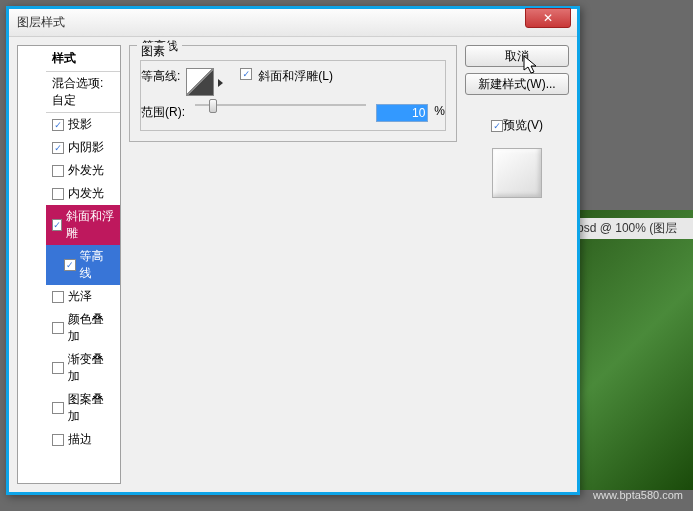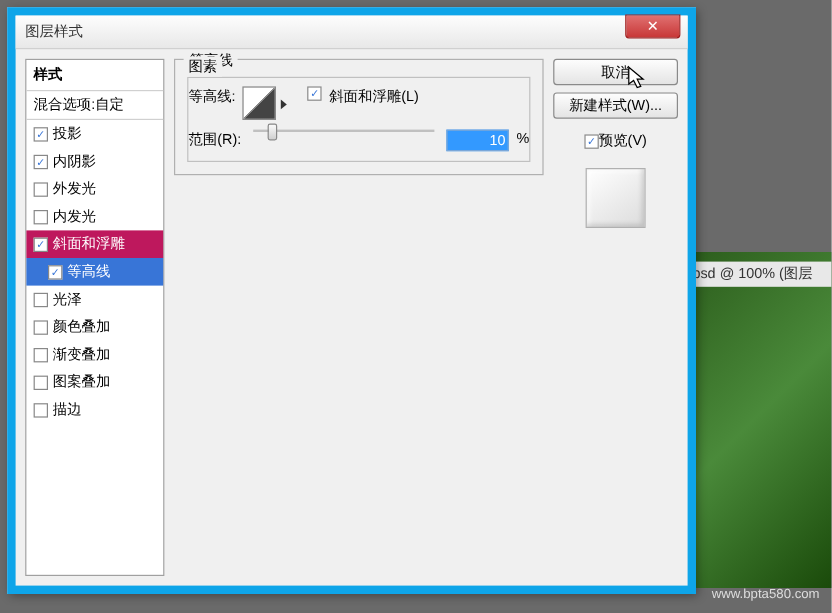--- a/index.html
+++ b/index.html
@@ -1,25 +1,25 @@
 <!DOCTYPE html>
 <html><head>
 <meta charset="utf-8">
 <style>
 * { box-sizing: border-box; margin: 0; padding: 0; font-family: "Microsoft YaHei", SimSun, sans-serif; font-size: 12px; }
 body { background: #6a6a6a; width: 693px; height: 511px; position: relative; overflow: hidden; }
 .bg-img { position: absolute; right: 0; top: 210px; width: 130px; height: 280px; background: linear-gradient(135deg, #2a5a1a, #4a8a3a, #1a4a0a); }
 .bg-title { position: absolute; right: 0; top: 218px; width: 130px; color: #333; background: #e8e8e8; padding: 2px 4px; white-space: nowrap; overflow: hidden; }
 .bg-url { position: absolute; right: 10px; bottom: 10px; color: #ddd; font-size: 11px; }
-.dialog { position: absolute; left: 6px; top: 6px; width: 574px; height: 489px; background: #f0f0f0; border: 7px solid #0ea5e9; box-shadow: 2px 2px 8px rgba(0,0,0,0.4); }
+.dialog { position: absolute; left: 6px; top: 6px; width: 574px; height: 489px; background: #f0f0f0; border: 3px solid #0ea5e9; box-shadow: 2px 2px 8px rgba(0,0,0,0.4); }
 .titlebar { height: 28px; background: linear-gradient(#fdfdfd, #e8e8e8); border-bottom: 1px solid #d0d0d0; display: flex; align-items: center; padding-left: 8px; position: relative; }
 .titlebar-text { color: #333; }
 .close-btn { position: absolute; right: 6px; top: -1px; width: 46px; height: 20px; background: linear-gradient(#e07070, #c83838); border: 1px solid #a02020; border-radius: 0 0 3px 3px; display: flex; align-items: center; justify-content: center; color: #fff; font-size: 11px; cursor: pointer; }
 .body { display: flex; padding: 8px; gap: 8px; height: calc(100% - 28px); }
-.left-panel { width: 116px; border: 1px solid #a0a0a0; background: #fff; }
+.left-panel { width: 104px; border: 1px solid #a0a0a0; background: #fff; padding-left: 28px; }
 .left-header { padding: 4px 6px; border-bottom: 1px solid #d0d0d0; font-weight: bold; }
 .left-item { padding: 3px 6px; display: flex; align-items: center; gap: 4px; cursor: pointer; }
 .left-item.blending { border-bottom: 1px solid #d0d0d0; }
 .left-item.sub { padding-left: 18px; }
 .left-item.sel { background: #3875d7; color: #fff; }
 .left-item.hilite { background: #be185d; color: #fff; }
 .chk { width: 12px; height: 12px; border: 1px solid #888; background: #fff; display: inline-flex; align-items: center; justify-content: center; font-size: 9px; color: #3875d7; }
 .chk.on::before { content: "✓"; }
 .mid-panel { flex: 1; }
 .fieldset { border: 1px solid #b0b0b0; padding: 8px 10px 10px; margin-bottom: 6px; position: relative; }
@@ -29,21 +29,21 @@
 .row { display: flex; gap: 6px; margin-bottom: 8px; margin-top: -10px; }
 .thumb { width: 28px; height: 28px; border: 1px solid #888; background: linear-gradient(135deg, #fff 0%, #fff 48%, #888 48%, #888 52%, #444 52%, #444 100%); position: relative; cursor: pointer; }
 .thumb::after { content: ""; position: absolute; right: -10px; top: 10px; border-left: 5px solid #333; border-top: 4px solid transparent; border-bottom: 4px solid transparent; }
 .slider-track { flex: 1; height: 2px; background: #c0c0c0; position: relative; margin: 0 4px; }
 .slider-thumb { position: absolute; top: -5px; width: 8px; height: 14px; background: linear-gradient(#fafafa,#d0d0d0); border: 1px solid #888; border-radius: 2px; }
 .num-input { width: 52px; height: 18px; border: 1px solid #7ba7d8; background: #fff; text-align: right; padding: 0 2px; color: #000; }
 .num-input.sel { background: #3399ff; color: #fff; }
 .right-panel { width: 104px; display: flex; flex-direction: column; gap: 6px; align-items: stretch; }
 .btn { height: 22px; border: 1px solid #8a8a8a; border-radius: 3px; background: linear-gradient(#fdfdfd, #e4e4e4); cursor: pointer; display: flex; align-items: center; justify-content: center; }
 .btn.primary { border-color: #5a8fd8; box-shadow: 0 0 2px #7ab0ff; }
-.preview-row { display: flex; align-items: center; justify-content: center; gap: 0; margin-top: 4px; text-align: right; }
+.preview-row { display: flex; align-items: center; justify-content: center; gap: 0; margin-top: 16px; text-align: right; }
 .swatch { width: 50px; height: 50px; margin: 8px auto; border: 1px solid #b0b0b0; background: linear-gradient(145deg, #fff, #dcdcdc); box-shadow: inset -2px -2px 4px rgba(0,0,0,0.15), inset 2px 2px 4px rgba(255,255,255,0.8); }
 .cursor { position: absolute; left: 523px; top: 55px; pointer-events: none; }
 </style>
 </head>
 <body>
 
 <div class="bg-img"></div>
 <div class="bg-title">e.psd @ 100% (图层</div>
 <div class="bg-url">www.bpta580.com</div>
 

